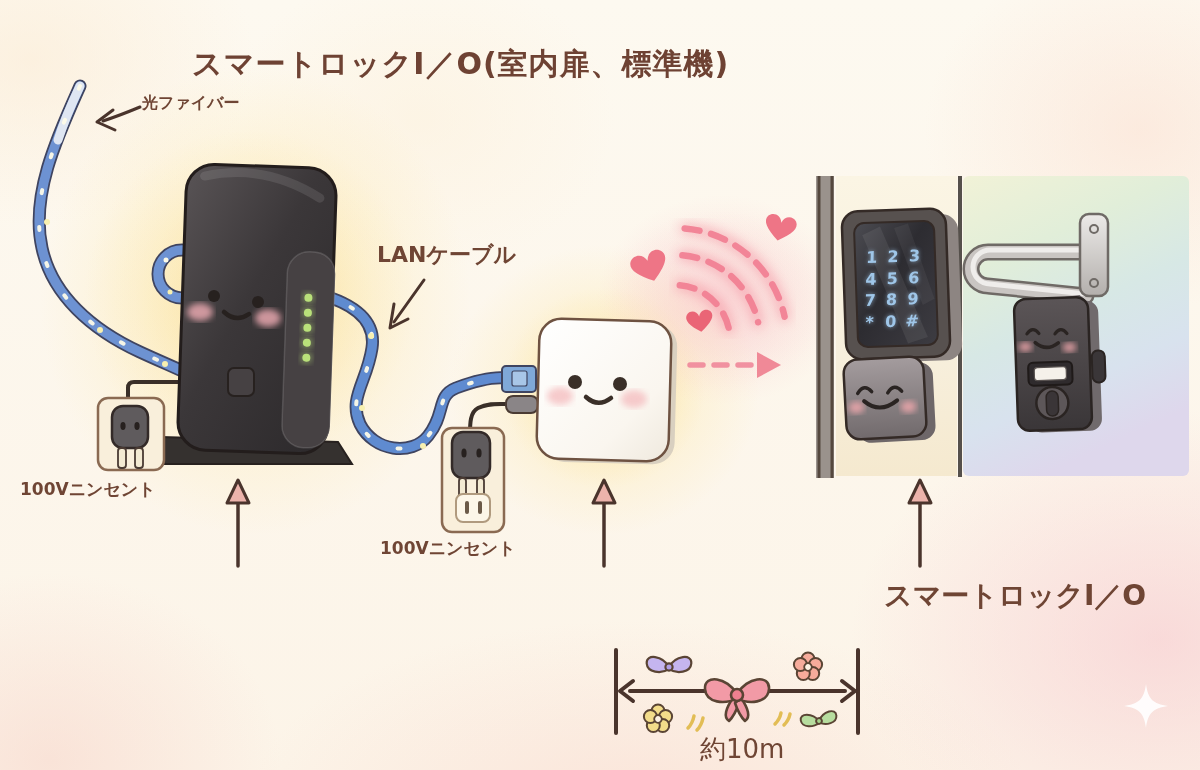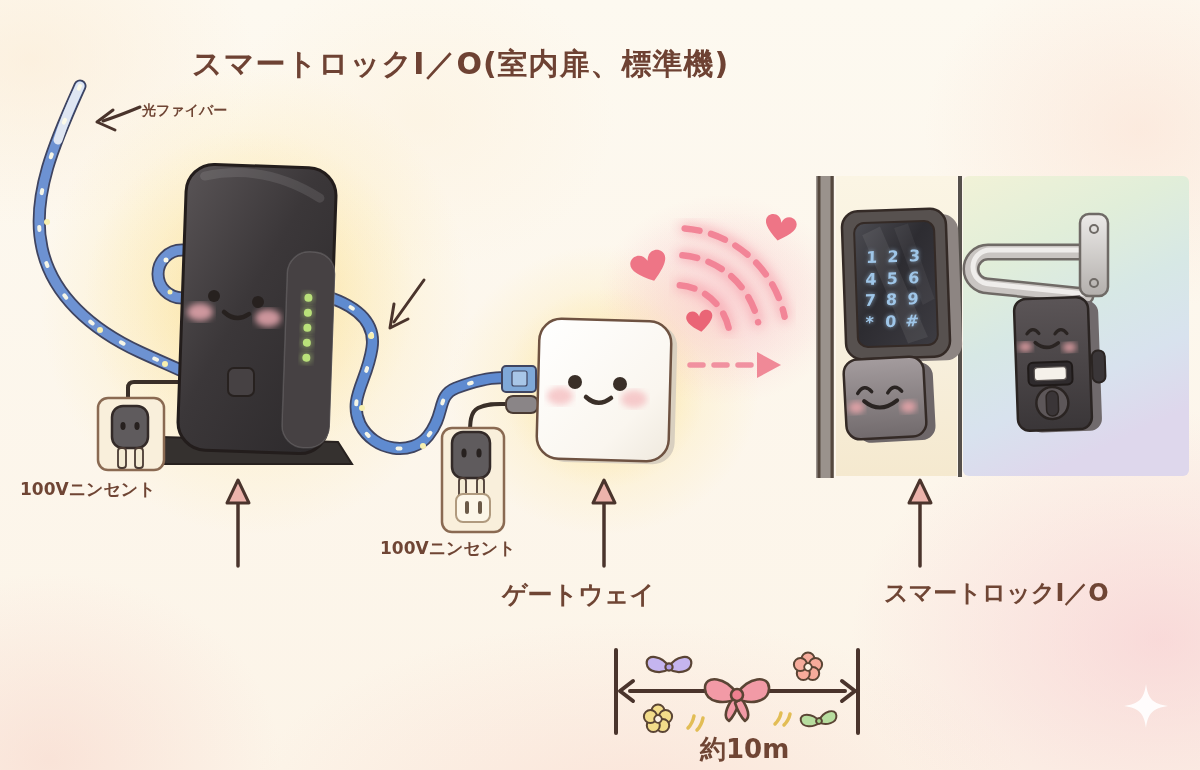--- a/index.html
+++ b/index.html
@@ -14,29 +14,29 @@
       radial-gradient(ellipse 430px 320px at 1160px 640px, rgba(246,196,204,.55), transparent 72%),
       radial-gradient(ellipse 520px 240px at 640px 800px, rgba(248,206,196,.40), transparent 75%),
       radial-gradient(ellipse 320px 260px at 50px 760px, rgba(246,206,196,.45), transparent 72%),
       radial-gradient(ellipse 300px 220px at 30px 60px, rgba(251,234,210,.55), transparent 75%),
       radial-gradient(ellipse 260px 200px at 420px 120px, rgba(252,240,218,.50), transparent 75%),
       linear-gradient(180deg,#fdf9f0,#fcf4e8);
   }
   svg.art{position:absolute;left:0;top:0;}
   .lbl{position:absolute;color:#6f4534;font-weight:600;white-space:nowrap;}
   .title{left:192px;top:44px;font-size:30px;font-weight:700;letter-spacing:1px;color:#6e4233;}
-  .lbl-fiber{left:142px;top:102px;font-size:14px;}
+  .lbl-fiber{left:142px;top:93px;font-size:16px;}
   .lbl-lan{left:377px;top:240px;font-size:22px;}
   .lbl-outlet1{left:20px;top:478px;font-size:17px;}
   .lbl-outlet2{left:380px;top:537px;font-size:17px;}
   .lbl-onu1{left:142px;top:576px;font-size:25px;}
   .lbl-onu2{left:140px;top:616px;font-size:25px;}
   .lbl-gw{left:502px;top:578px;font-size:25px;}
-  .lbl-sl{left:884px;top:577px;font-size:24px;}
-  .lbl-dist{left:700px;top:732px;font-size:26px;font-weight:700;}
+  .lbl-sl{left:884px;top:577px;font-size:28px;}
+  .lbl-dist{left:700px;top:732px;font-size:26px;font-weight:400;}
   .keypad-grid{
     position:absolute;left:860px;top:246px;width:64px;height:86px;
     display:grid;grid-template-columns:repeat(3,1fr);grid-template-rows:repeat(4,1fr);
     place-items:center;color:#9fc6e8;font-size:16px;font-weight:700;
     transform:rotate(-2deg) skewX(-4deg);
     text-shadow:0 0 4px rgba(159,198,232,.75);
   }
 </style>
 </head>
 <body>
@@ -362,23 +362,23 @@
       <path d="M703,718 C702,723 700,727 697,730"></path>
       <path d="M781,713 C780,718 778,721 775,724"></path>
       <path d="M790,714 C789,719 787,722 784,725"></path>
     </g>
     <path transform="translate(1146,706)" d="M0,-22 C2,-7 7,-2 22,0 C7,2 2,7 0,22 C-2,7 -7,2 -22,0 C-7,-2 -2,-7 0,-22 Z" fill="#ffffff" opacity=".9"></path>
   </g>
 </svg>
 
 <div class="lbl title">スマートロックI／O(室内扉、標準機)</div>
 <div class="lbl lbl-fiber">光ファイバー</div>
+<div class="lbl lbl-lan">LANケーブル</div>
 <div class="lbl lbl-outlet1">100Vニンセント</div>
 <div class="lbl lbl-outlet2">100Vニンセント</div>
-<div class="lbl lbl-gw">ゲートウェイ</div>
 <div class="lbl lbl-sl">スマートロックI／O</div>
 <div class="lbl lbl-dist">約10m</div>
 
 <div class="keypad-grid">
   <span>1</span>
   <span>2</span>
   <span>3</span>
   <span>4</span>
   <span>5</span>
   <span>6</span>

